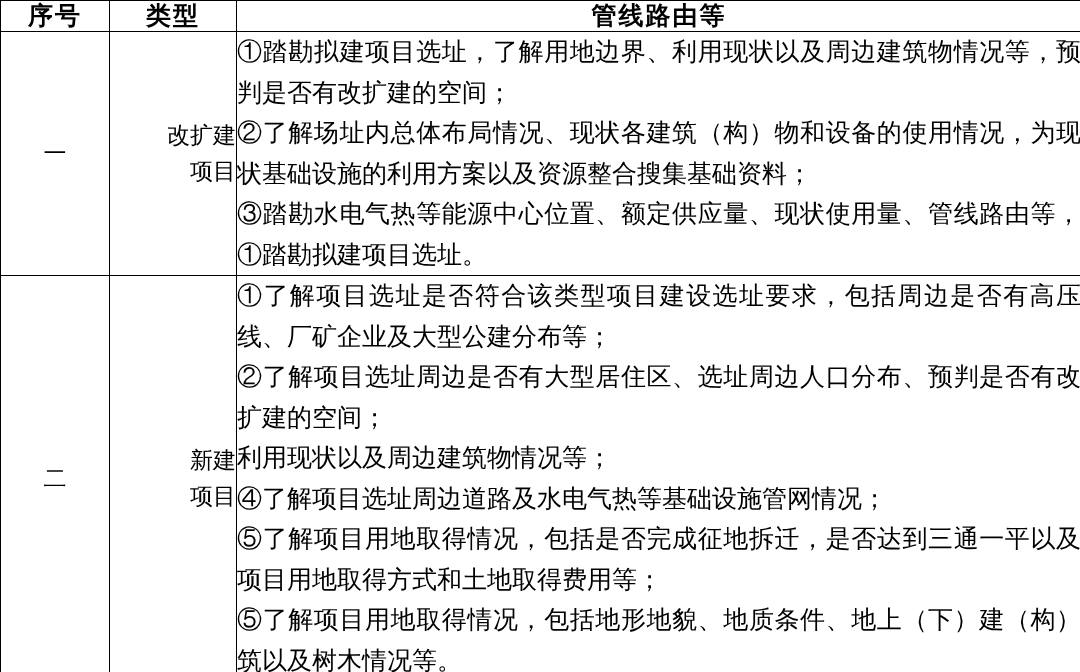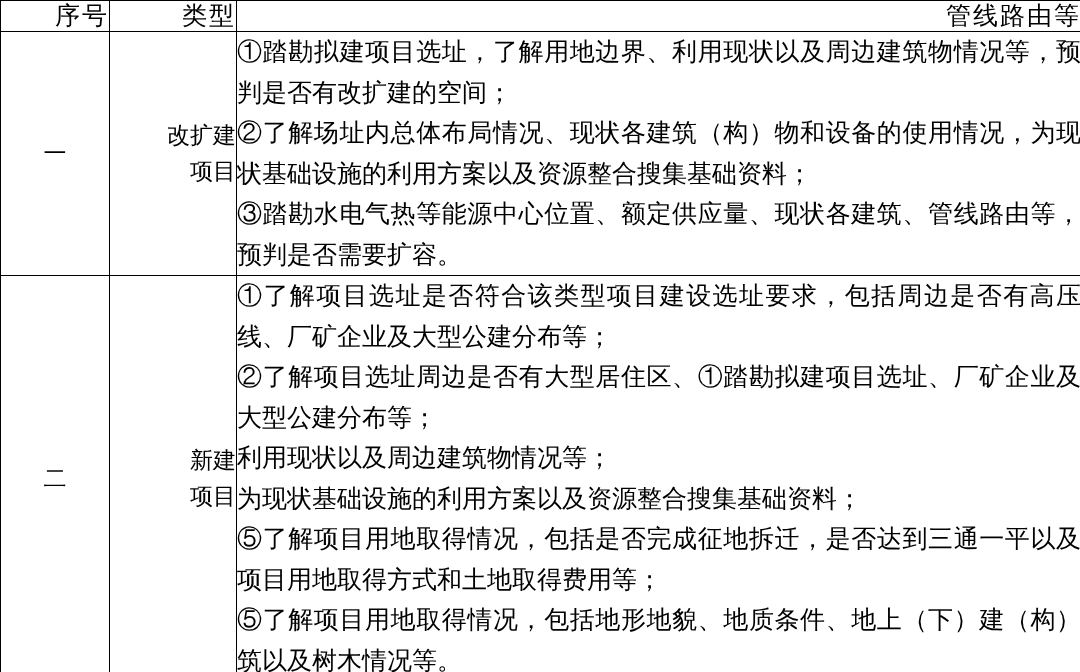--- a/index.html
+++ b/index.html
@@ -22,22 +22,22 @@
   .doc-table td, .doc-table th {
     border: 1.5px solid #000000;
     vertical-align: middle;
     padding: 0;
   }
   .col-no    { width: 108px; }
   .col-type  { width: 126px; }
   .col-main  { width: 844px; }
 
   .hdr {
-    text-align: right;
-    font-weight: normal;
+    text-align: center;
+    font-weight: bold;
     font-size: 25px;
     letter-spacing: 2px;
     padding: 12px 0 14px 0;
     line-height: 1.2;
   }
   .cell-center {
     text-align: center;
     font-size: 23px;
     line-height: 1.55;
     padding: 6px 4px;
@@ -67,30 +67,30 @@
     </tr>
   </thead>
   <tbody>
     <tr>
       <td class="col-no cell-center">一</td>
       <td class="col-type cell-center nowrap-break">改扩建
 项目</td>
       <td class="col-main cell-main">
         <p>①踏勘拟建项目选址，了解用地边界、利用现状以及周边建筑物情况等，预判是否有改扩建的空间；</p>
         <p>②了解场址内总体布局情况、现状各建筑（构）物和设备的使用情况，为现状基础设施的利用方案以及资源整合搜集基础资料；</p>
-        <p>③踏勘水电气热等能源中心位置、额定供应量、现状各建筑、管线路由等，预判是否需要扩容。</p>
+        <p>③踏勘水电气热等能源中心位置、额定供应量、现状使用量、管线路由等，①踏勘拟建项目选址。</p>
       </td>
     </tr>
     <tr>
       <td class="col-no cell-center">二</td>
       <td class="col-type cell-center nowrap-break">新建
 项目</td>
       <td class="col-main cell-main">
         <p>①了解项目选址是否符合该类型项目建设选址要求，包括周边是否有高压线、厂矿企业及大型公建分布等；</p>
-        <p>②了解项目选址周边是否有大型居住区、①踏勘拟建项目选址、厂矿企业及大型公建分布等；</p>
+        <p>②了解项目选址周边是否有大型居住区、选址周边人口分布、预判是否有改扩建的空间；</p>
         <p>利用现状以及周边建筑物情况等；</p>
-        <p>为现状基础设施的利用方案以及资源整合搜集基础资料；</p>
+        <p>④了解项目选址周边道路及水电气热等基础设施管网情况；</p>
         <p>⑤了解项目用地取得情况，包括是否完成征地拆迁，是否达到三通一平以及项目用地取得方式和土地取得费用等；</p>
         <p>⑤了解项目用地取得情况，包括地形地貌、地质条件、地上（下）建（构）筑以及树木情况等。</p>
       </td>
     </tr>
   </tbody>
 </table>
 
 </body></html>

